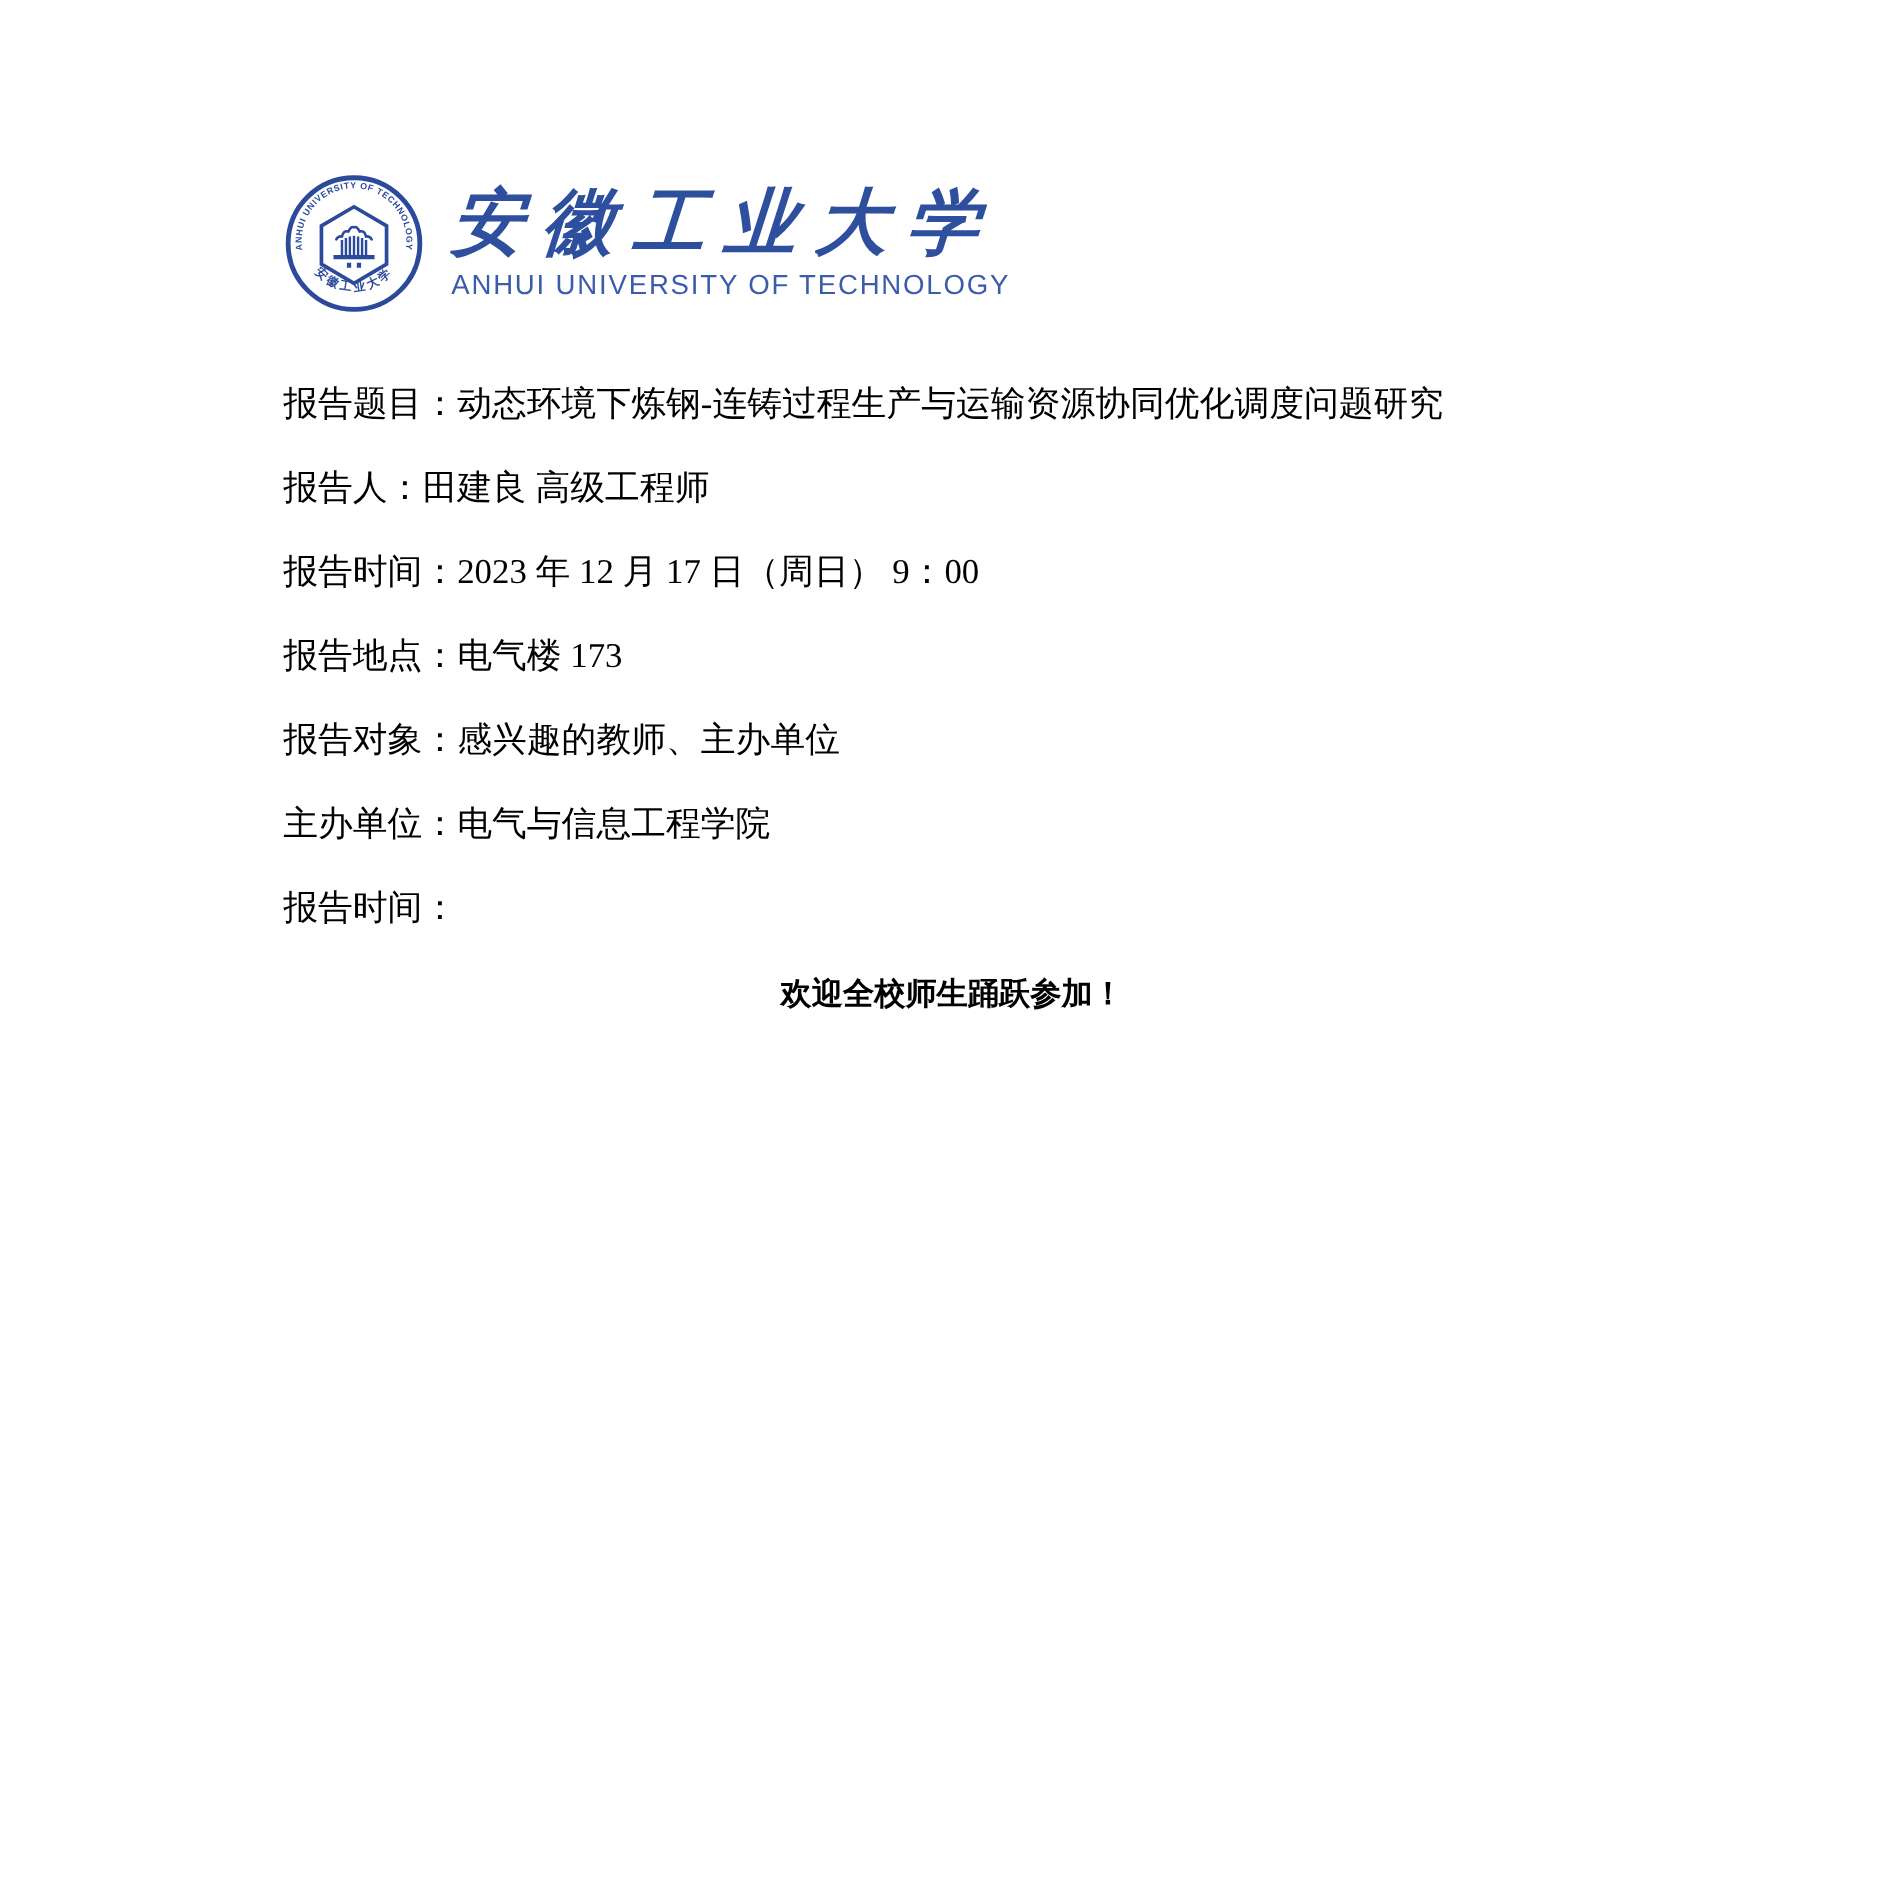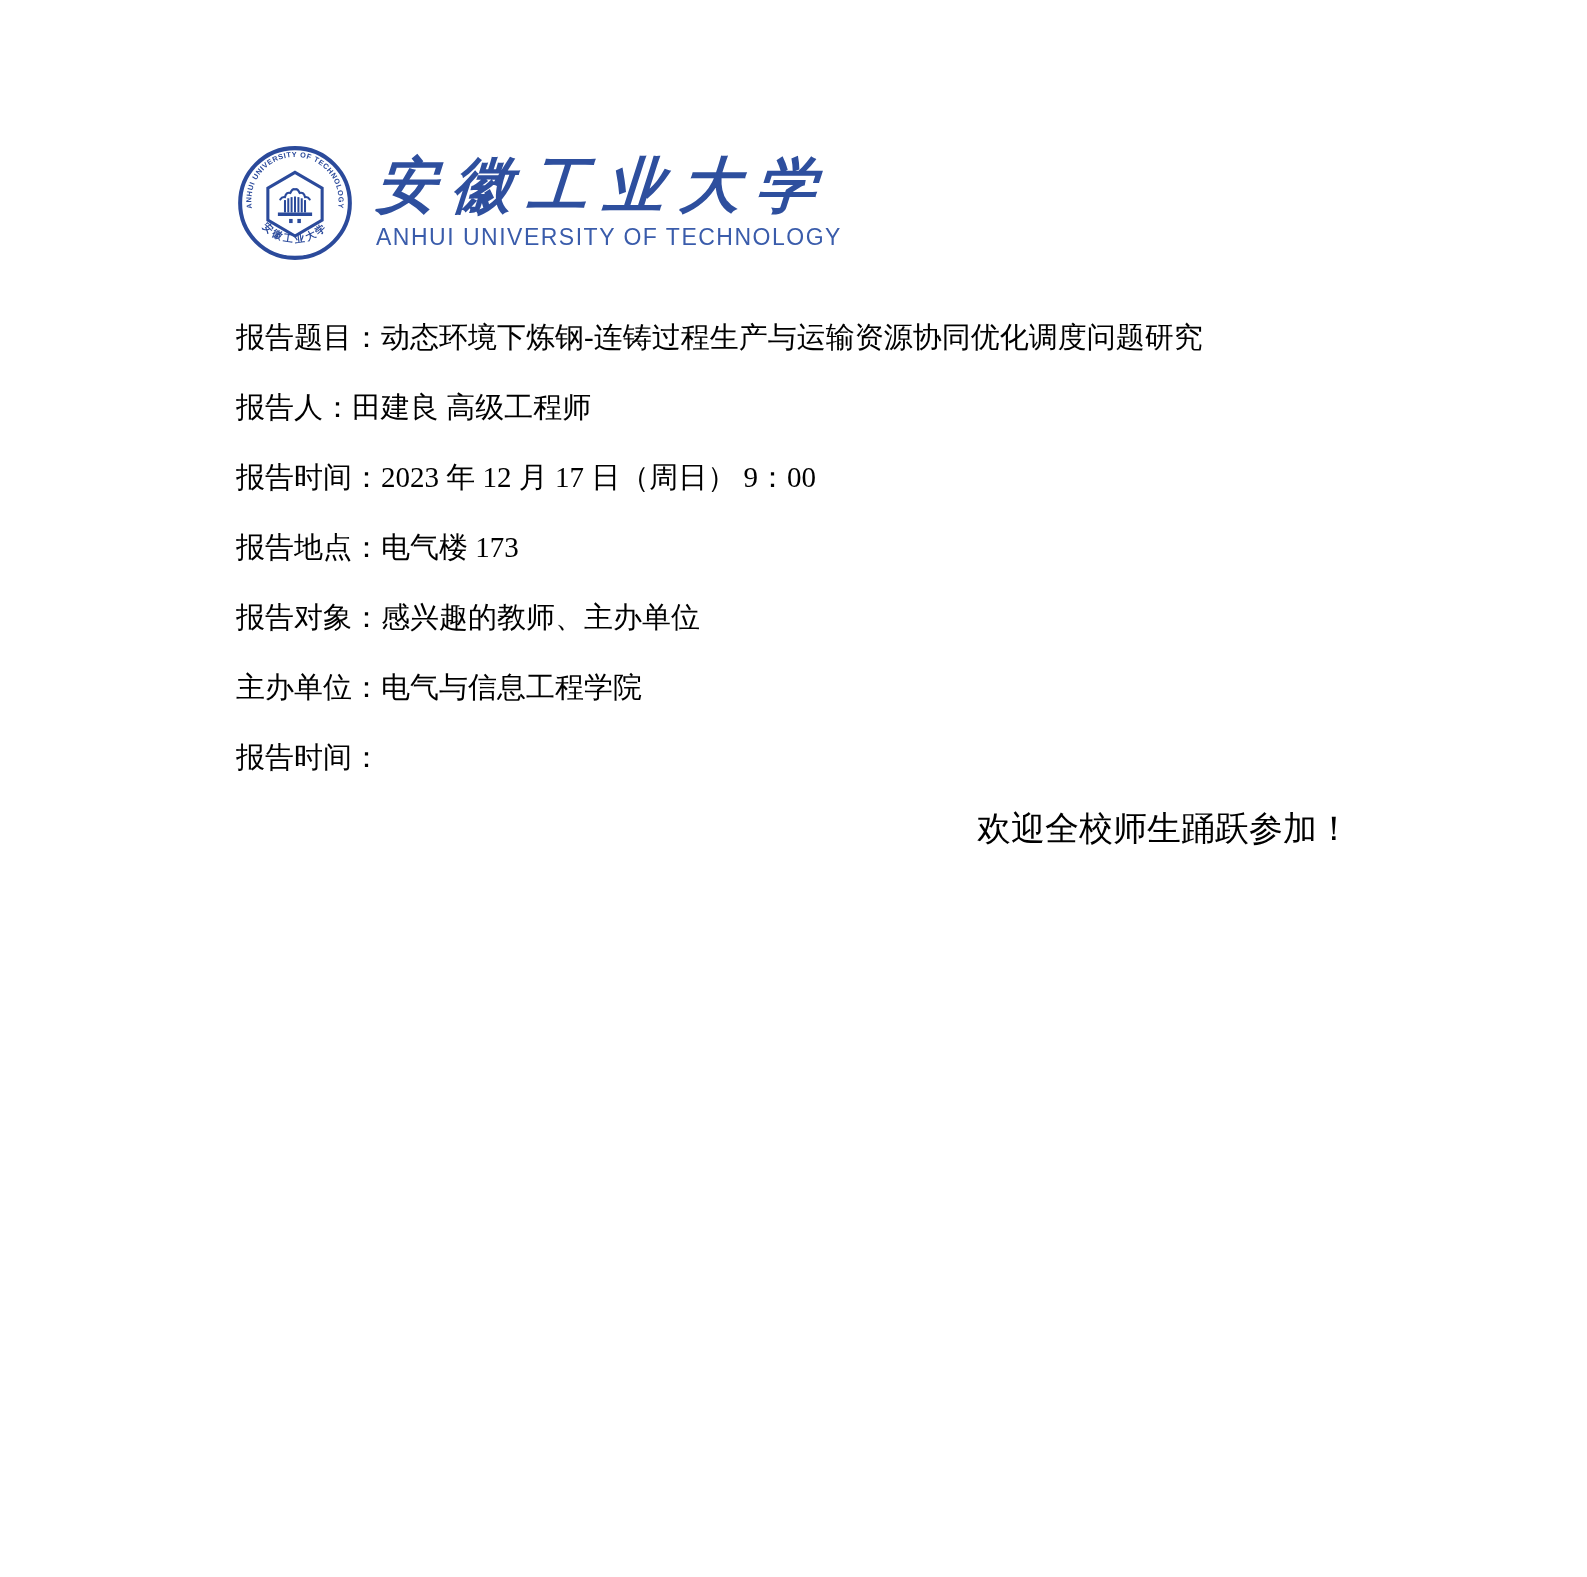--- a/index.html
+++ b/index.html
@@ -65,24 +65,24 @@
     white-space: nowrap;
   }
   .bio {
     margin: 0;
     font-size: 33px;
     line-height: 70px;
     text-align: justify;
     text-indent: 2em;
   }
   .closing {
-    font-size: 34px;
+    font-size: 26px;
     line-height: 74px;
-    font-weight: normal;
-    text-align: right;
+    font-weight: bold;
+    text-align: center;
     margin-top: 0;
   }
 </style>
 </head>
 <body>
 
 <div class="page">
 
   <div class="logo-row">
     <svg class="seal" viewBox="0 0 100 100" xmlns="http://www.w3.org/2000/svg" aria-hidden="true">

